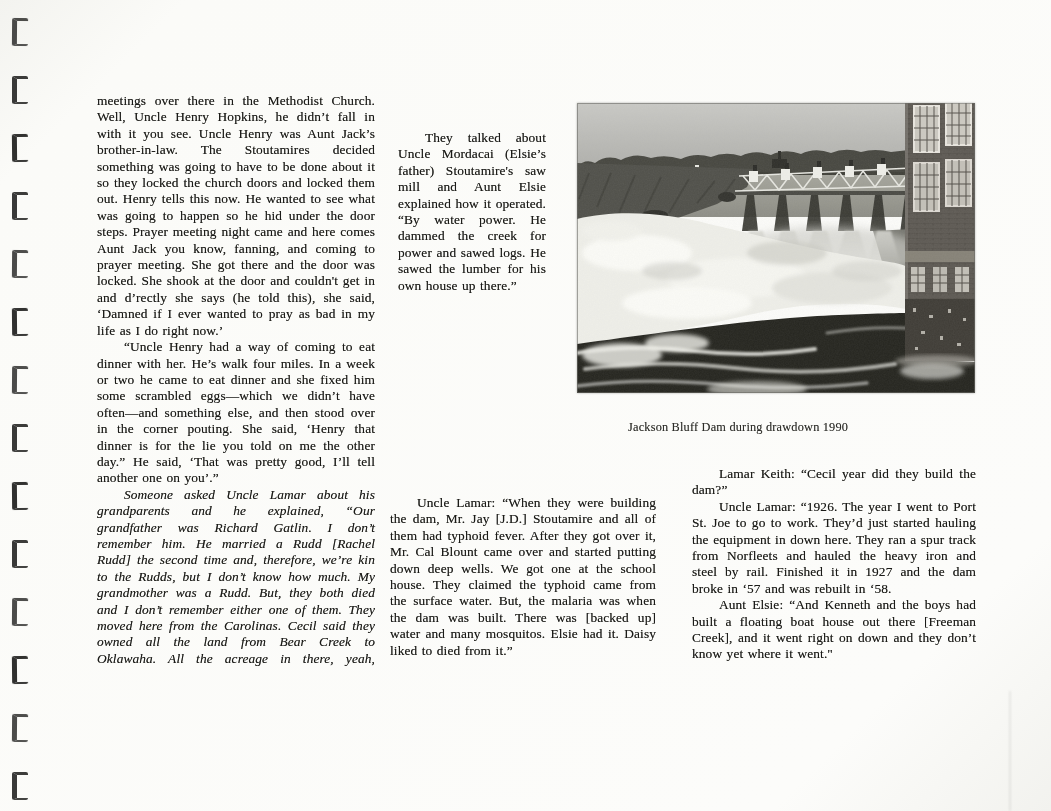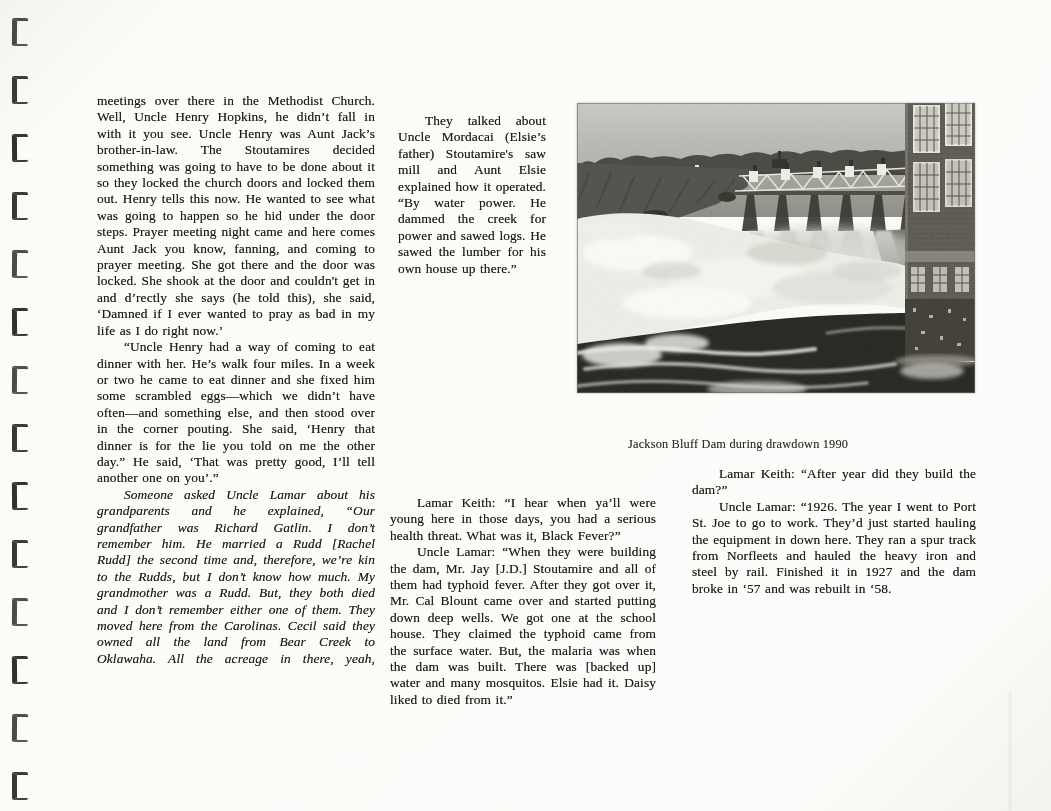--- a/index.html
+++ b/index.html
@@ -26,31 +26,31 @@
   
   .col{
     position:absolute;
     font-size:13.4px;line-height:16.4px;
     text-align:justify;
     letter-spacing:.1px;word-spacing:1px;
     text-shadow:0 0 .35px rgba(20,20,15,.55);
   }
   .col p{margin:0;}
   .col p.indent{text-indent:27px;}
-  .col p.gap{margin-top:12px;}
+  .col p.gap{margin-top:29px;}
   .col p.jlast{text-align-last:justify;font-style:italic;}
   #col-left{left:97px;top:93px;width:278px;}
   #col-mid-top{left:398px;top:101px;width:148px;}
   #col-mid-bottom{left:390px;top:495px;width:266px;}
   #col-right{left:692px;top:466px;width:284px;}
   
   .photo{position:absolute;left:577px;top:103px;width:398px;height:290px;box-shadow:0 0 2px rgba(60,60,55,.4);}
   .photo svg{display:block;}
   .caption{
-    position:absolute;left:628px;top:437px;
+    position:absolute;left:628px;top:420px;
     font-size:12.3px;color:#2e2e2a;letter-spacing:.2px;
     text-shadow:0 0 .3px rgba(30,30,25,.4);
   }
   .edge-shadow{position:absolute;right:40px;bottom:0;width:2px;height:120px;background:rgba(80,80,75,.10);filter:blur(1px);}
 </style>
 </head>
 <body>
 
 <div class="page">
 
@@ -76,27 +76,27 @@
     <p>meetings over there in the Methodist Church.  Well, Uncle Henry Hopkins, he didn’t fall in with it you see.  Uncle Henry was Aunt Jack’s brother-in-law.  The Stoutamires decided something was going to have to be done about it so they locked the church doors and locked them out.  Henry tells this now.  He wanted to see what was going to happen so he hid under the door steps.  Prayer meeting night came and here comes Aunt Jack you know, fanning, and coming to prayer meeting. She got there and the door was locked. She shook at the door and couldn't get in and d’rectly she says (he told this), she said, ‘Damned if I ever wanted to pray as bad in my life as I do right now.’</p>
     <p class="indent">“Uncle Henry had a way of coming to eat dinner with her.  He’s walk four miles.  In a week or two he came to eat dinner and she fixed him some scrambled eggs—which we didn’t have often—and something else, and then stood over in the corner pouting.  She said, ‘Henry that dinner is for the lie you told on me the other day.”  He said, ‘That was pretty good, I’ll tell another one on you’.”</p>
     <p class="indent jlast">Someone asked Uncle Lamar about his grandparents and he explained, “Our grandfather was Richard Gatlin.  I don’t remember him.  He married a Rudd [Rachel Rudd] the second time and, therefore, we’re kin to the Rudds, but I don’t know how much.  My grandmother was a Rudd.  But, they both died and I don’t remember either one of them.  They moved here from the Carolinas.  Cecil said they owned all the land from Bear Creek to Oklawaha.  All the acreage in there, yeah,</p>
   </div>
 
   <div class="col" id="col-mid-top">
     <p class="indent gap">They talked about Uncle Mordacai (Elsie’s father) Stoutamire's saw mill and Aunt Elsie explained how it operated.  “By water power.  He dammed the creek for power and sawed logs. He sawed the lumber for his own house up there.”</p>
   </div>
 
   <div class="col" id="col-mid-bottom">
-    <p class="indent">Lamar Keith: “I hear when ya’ll were young here in those days, you had a serious health threat.  What was it, Black Fever?”</p>
     <p class="indent">Uncle Lamar: “When they were building the dam, Mr. Jay [J.D.] Stoutamire and all of them had typhoid fever.  After they got over it, Mr. Cal Blount came over and started putting down deep wells.  We got one at the school house.  They claimed the typhoid came from the surface water.  But, the malaria was when the dam was built.  There was [backed up] water and many mosquitos. Elsie had it.  Daisy liked to died from it.”</p>
   </div>
 
   <div class="col" id="col-right">
-    <p class="indent">Lamar Keith: “After year did they build the dam?”</p>
+    <p class="indent">Lamar Keith: “Cecil year did they build the dam?”</p>
     <p class="indent">Uncle Lamar:  “1926.  The year I went to Port St. Joe to go to work.  They’d just started hauling the equipment in down here.  They ran a spur track from Norfleets and hauled the heavy iron and steel by rail. Finished it in 1927 and the dam broke in ‘57 and was rebuilt in ‘58.</p>
+    <p class="indent">Aunt Elsie:  “And Kenneth and the boys had built a floating boat house out there [Freeman Creek], and it went right on down and they don’t know yet where it went."</p>
   </div>
 
   <div class="photo">
     <svg width="398" height="290" viewBox="0 0 398 290" xmlns="http://www.w3.org/2000/svg">
       <defs>
         <linearGradient id="skyG" x1="0" y1="0" x2="0" y2="1">
           <stop offset="0" stop-color="#c9c9c5"></stop>
             <stop offset="1" stop-color="#b0b0ac"></stop>
         </linearGradient>
         <linearGradient id="fieldG" x1="0" y1="0" x2="0" y2="1">

